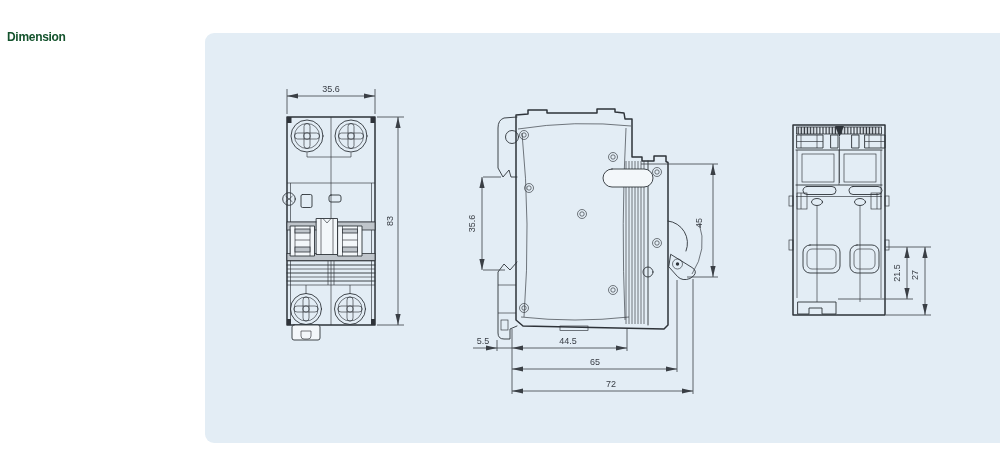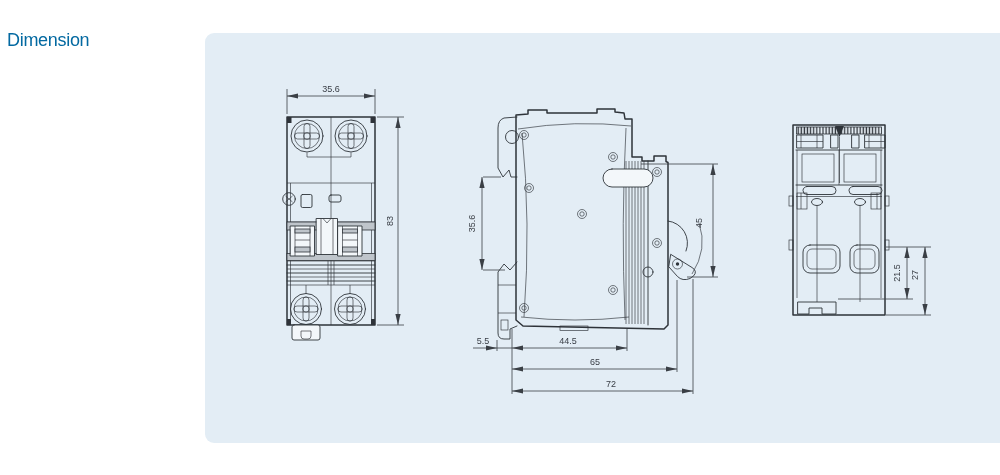--- a/index.html
+++ b/index.html
@@ -1,19 +1,19 @@
 <!DOCTYPE html>
 <html><head>
 <meta charset="utf-8">
 <style>
   html,body{margin:0;padding:0;background:#ffffff;}
   body{width:1000px;height:475px;position:relative;font-family:"Liberation Sans",sans-serif;overflow:hidden;}
   .page-title{
     position:absolute;left:7px;top:30px;
-    font-size:18px;font-weight:normal;color:#0369a1;letter-spacing:-0.3px;
+    font-size:12px;font-weight:bold;color:#14532d;letter-spacing:-0.3px;
   }
   .panel{
     position:absolute;left:205px;top:33px;width:814px;height:410px;
     background:#e3edf5;border-radius:9px;
   }
   svg text{
     font-family:"Liberation Sans","DejaVu Sans",sans-serif;
     font-size:9px;fill:#383d44;
   }
   .ol{stroke:#2e3339;stroke-width:1.5;fill:none;stroke-linejoin:round;stroke-linecap:round;}

